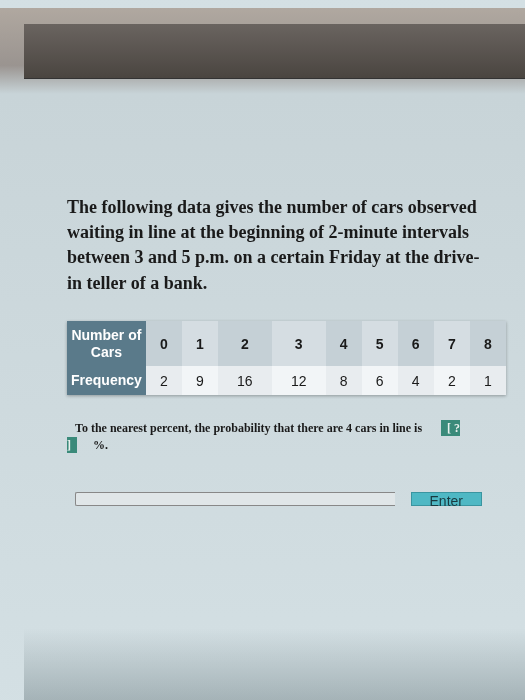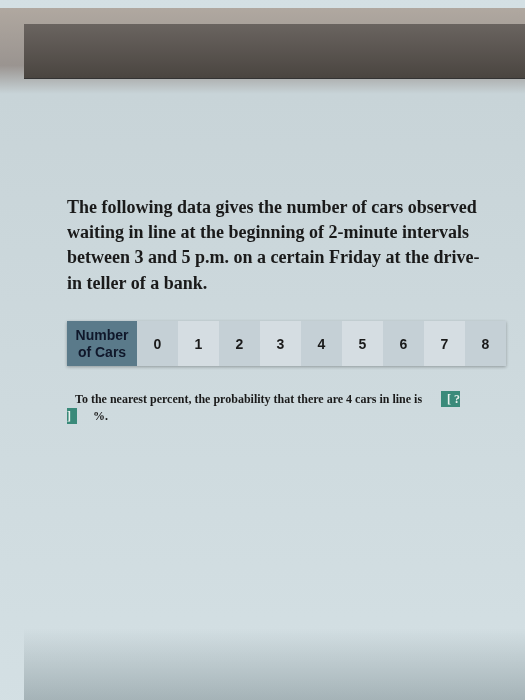--- a/index.html
+++ b/index.html
@@ -64,21 +64,21 @@
     }
     .row-freq td {
       background: #e8ecef;
       color: #1a1a1a;
     }
     .row-freq td:nth-child(odd):not(.row-header) {
       background: #f2f5f7;
     }
     .row-cars .row-header, .row-freq .row-header {
       background: #5a7a8a;
-      color: #0f172a;
+      color: #ffffff;
     }
     .prompt-text {
       font-size: 12px;
       line-height: 1.4;
       color: #1a1a1a;
       font-weight: bold;
       margin-bottom: 30px;
     }
     .blank {
       background: #3a8a7a;
@@ -135,23 +135,39 @@
       <td>0</td>
       <td>1</td>
       <td>2</td>
       <td>3</td>
       <td>4</td>
       <td>5</td>
       <td>6</td>
       <td>7</td>
       <td>8</td>
     </tr>
+    <tr class="row-freq">
+      <td class="row-header">Frequency</td>
+      <td>2</td>
+      <td>9</td>
+      <td>16</td>
+      <td>12</td>
+      <td>8</td>
+      <td>6</td>
+      <td>4</td>
+      <td>2</td>
+      <td>1</td>
+    </tr>
   </tbody>
     </table>
 
   <p class="prompt-text">
     <span>To the nearest percent, the probability that there are 4 cars in line is </span><span class="blank">[ ? ]</span><span>%.</span>
   </p>
 
+  <div class="input-row">
+    <input type="text" class="answer-input" placeholder="" style="">
+    <button class="enter-btn">Enter</button>
+  </div>
 
 </div>
 
 <div class="bottom-shadow"></div>
 
 </body></html>

